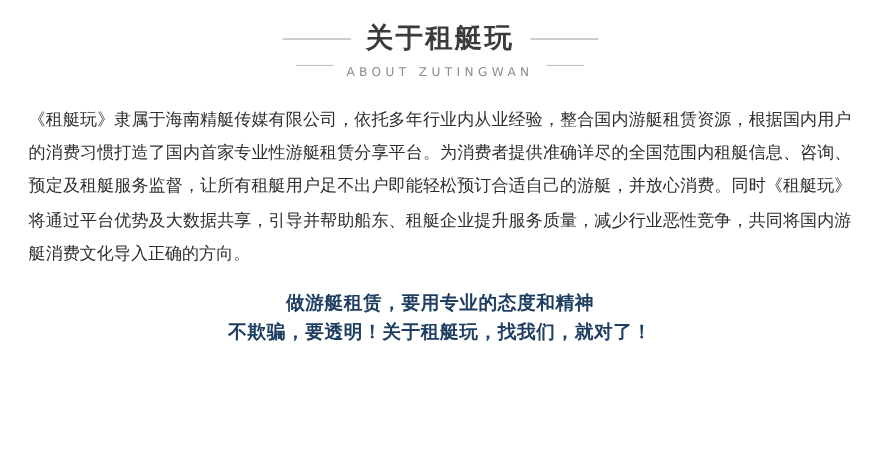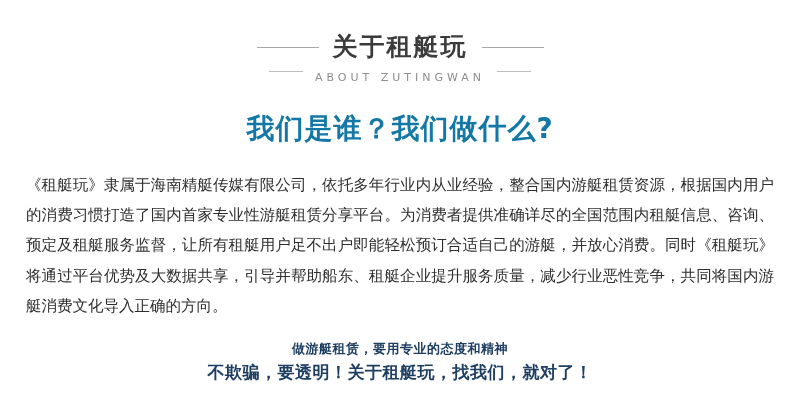--- a/index.html
+++ b/index.html
@@ -15,21 +15,21 @@
   }
   .page {
     position: relative;
     width: 800px;
     height: 416px;
     box-sizing: border-box;
   }
 
   
   .header {
-    padding-top: 32px;
+    padding-top: 20px;
     text-align: center;
   }
   .header-title-row {
     display: flex;
     align-items: center;
     justify-content: center;
     gap: 14px;
   }
   .rule {
     width: 62px;
@@ -83,21 +83,21 @@
   }
 
   
   .slogan {
     margin-top: 18px;
     text-align: center;
     color: #1f3f62;
     font-weight: bold;
   }
   .slogan-line1 {
-    font-size: 13px;
+    font-size: 17px;
     line-height: 1.55;
     letter-spacing: 0.5px;
   }
   .slogan-line2 {
     font-size: 17px;
     line-height: 1.55;
     letter-spacing: 0.5px;
   }
 </style>
 </head>
@@ -111,21 +111,20 @@
       <span class="header-title">关于租艇玩</span>
       <span class="rule"></span>
     </div>
     <div class="header-sub-row">
       <span class="rule-sub"></span>
       <span class="header-subtitle">ABOUT ZUTINGWAN</span>
       <span class="rule-sub"></span>
     </div>
   </div>
 
-  <div class="headline">我们是谁？我们做什么?</div>
 
   <div class="body-copy">《租艇玩》隶属于海南精艇传媒有限公司，依托多年行业内从业经验，整合国内游艇租赁资源，根据国内用户的消费习惯打造了国内首家专业性游艇租赁分享平台。为消费者提供准确详尽的全国范围内租艇信息、咨询、预定及租艇服务监督，让所有租艇用户足不出户即能轻松预订合适自己的游艇，并放心消费。同时《租艇玩》将通过平台优势及大数据共享，引导并帮助船东、租艇企业提升服务质量，减少行业恶性竞争，共同将国内游艇消费文化导入正确的方向。</div>
 
   <div class="slogan">
     <div class="slogan-line1">做游艇租赁，要用专业的态度和精神</div>
     <div class="slogan-line2">不欺骗，要透明！关于租艇玩，找我们，就对了！</div>
   </div>
 
 </div>
 

